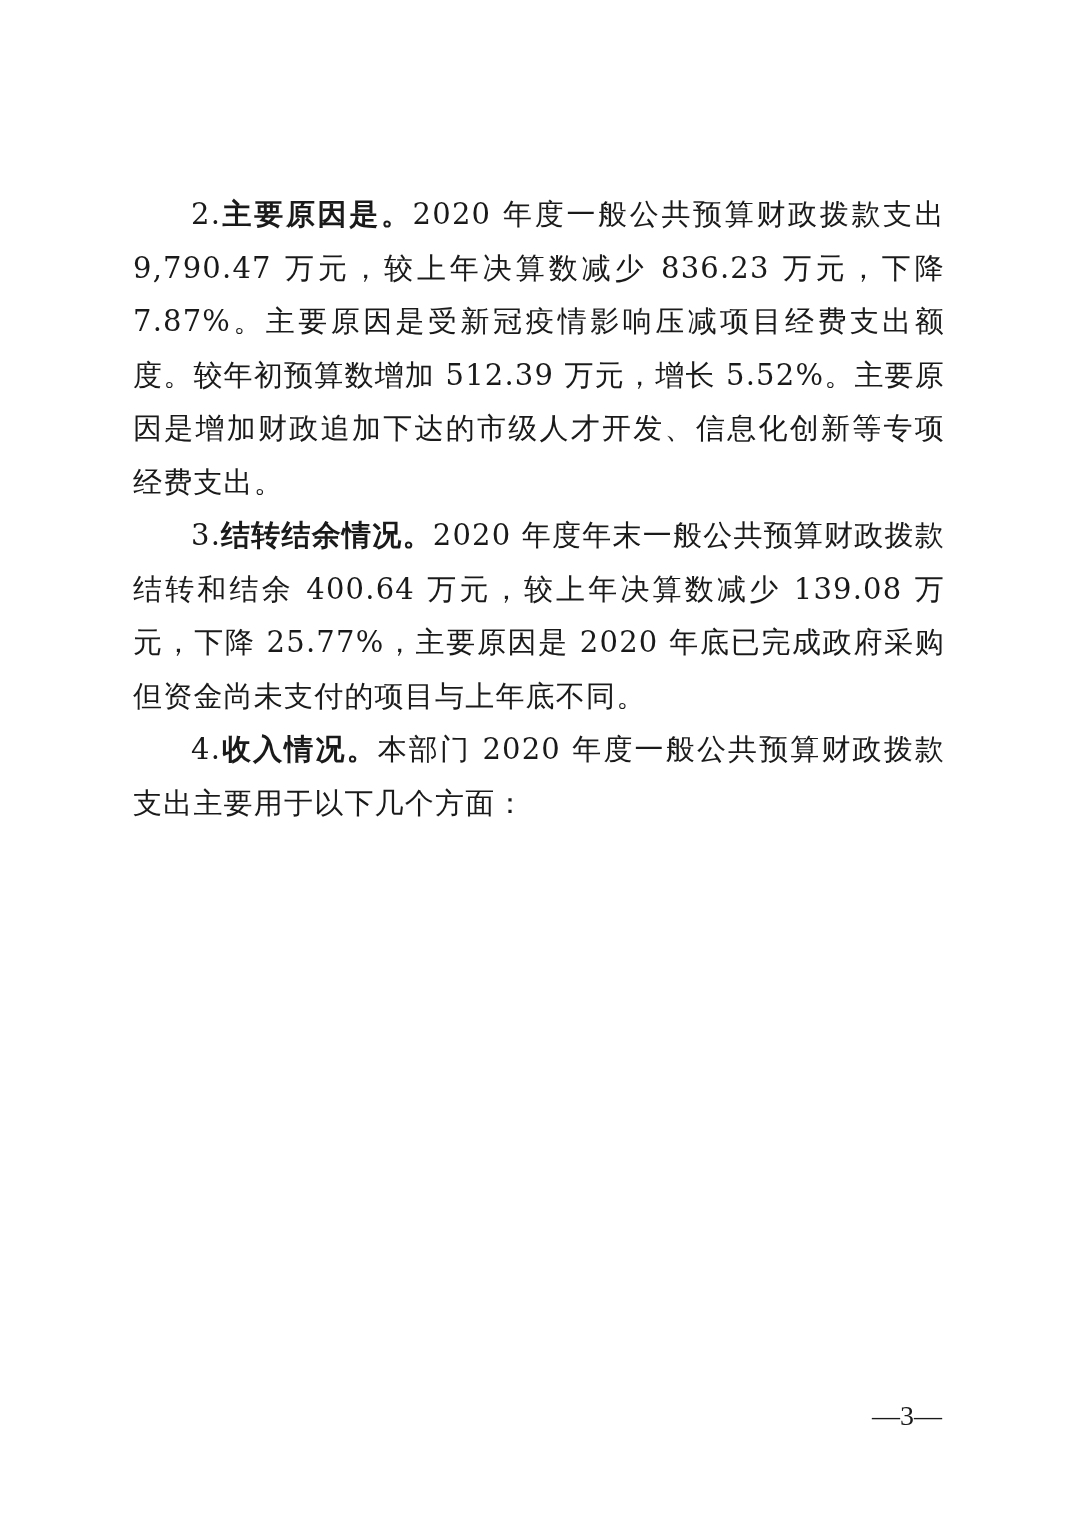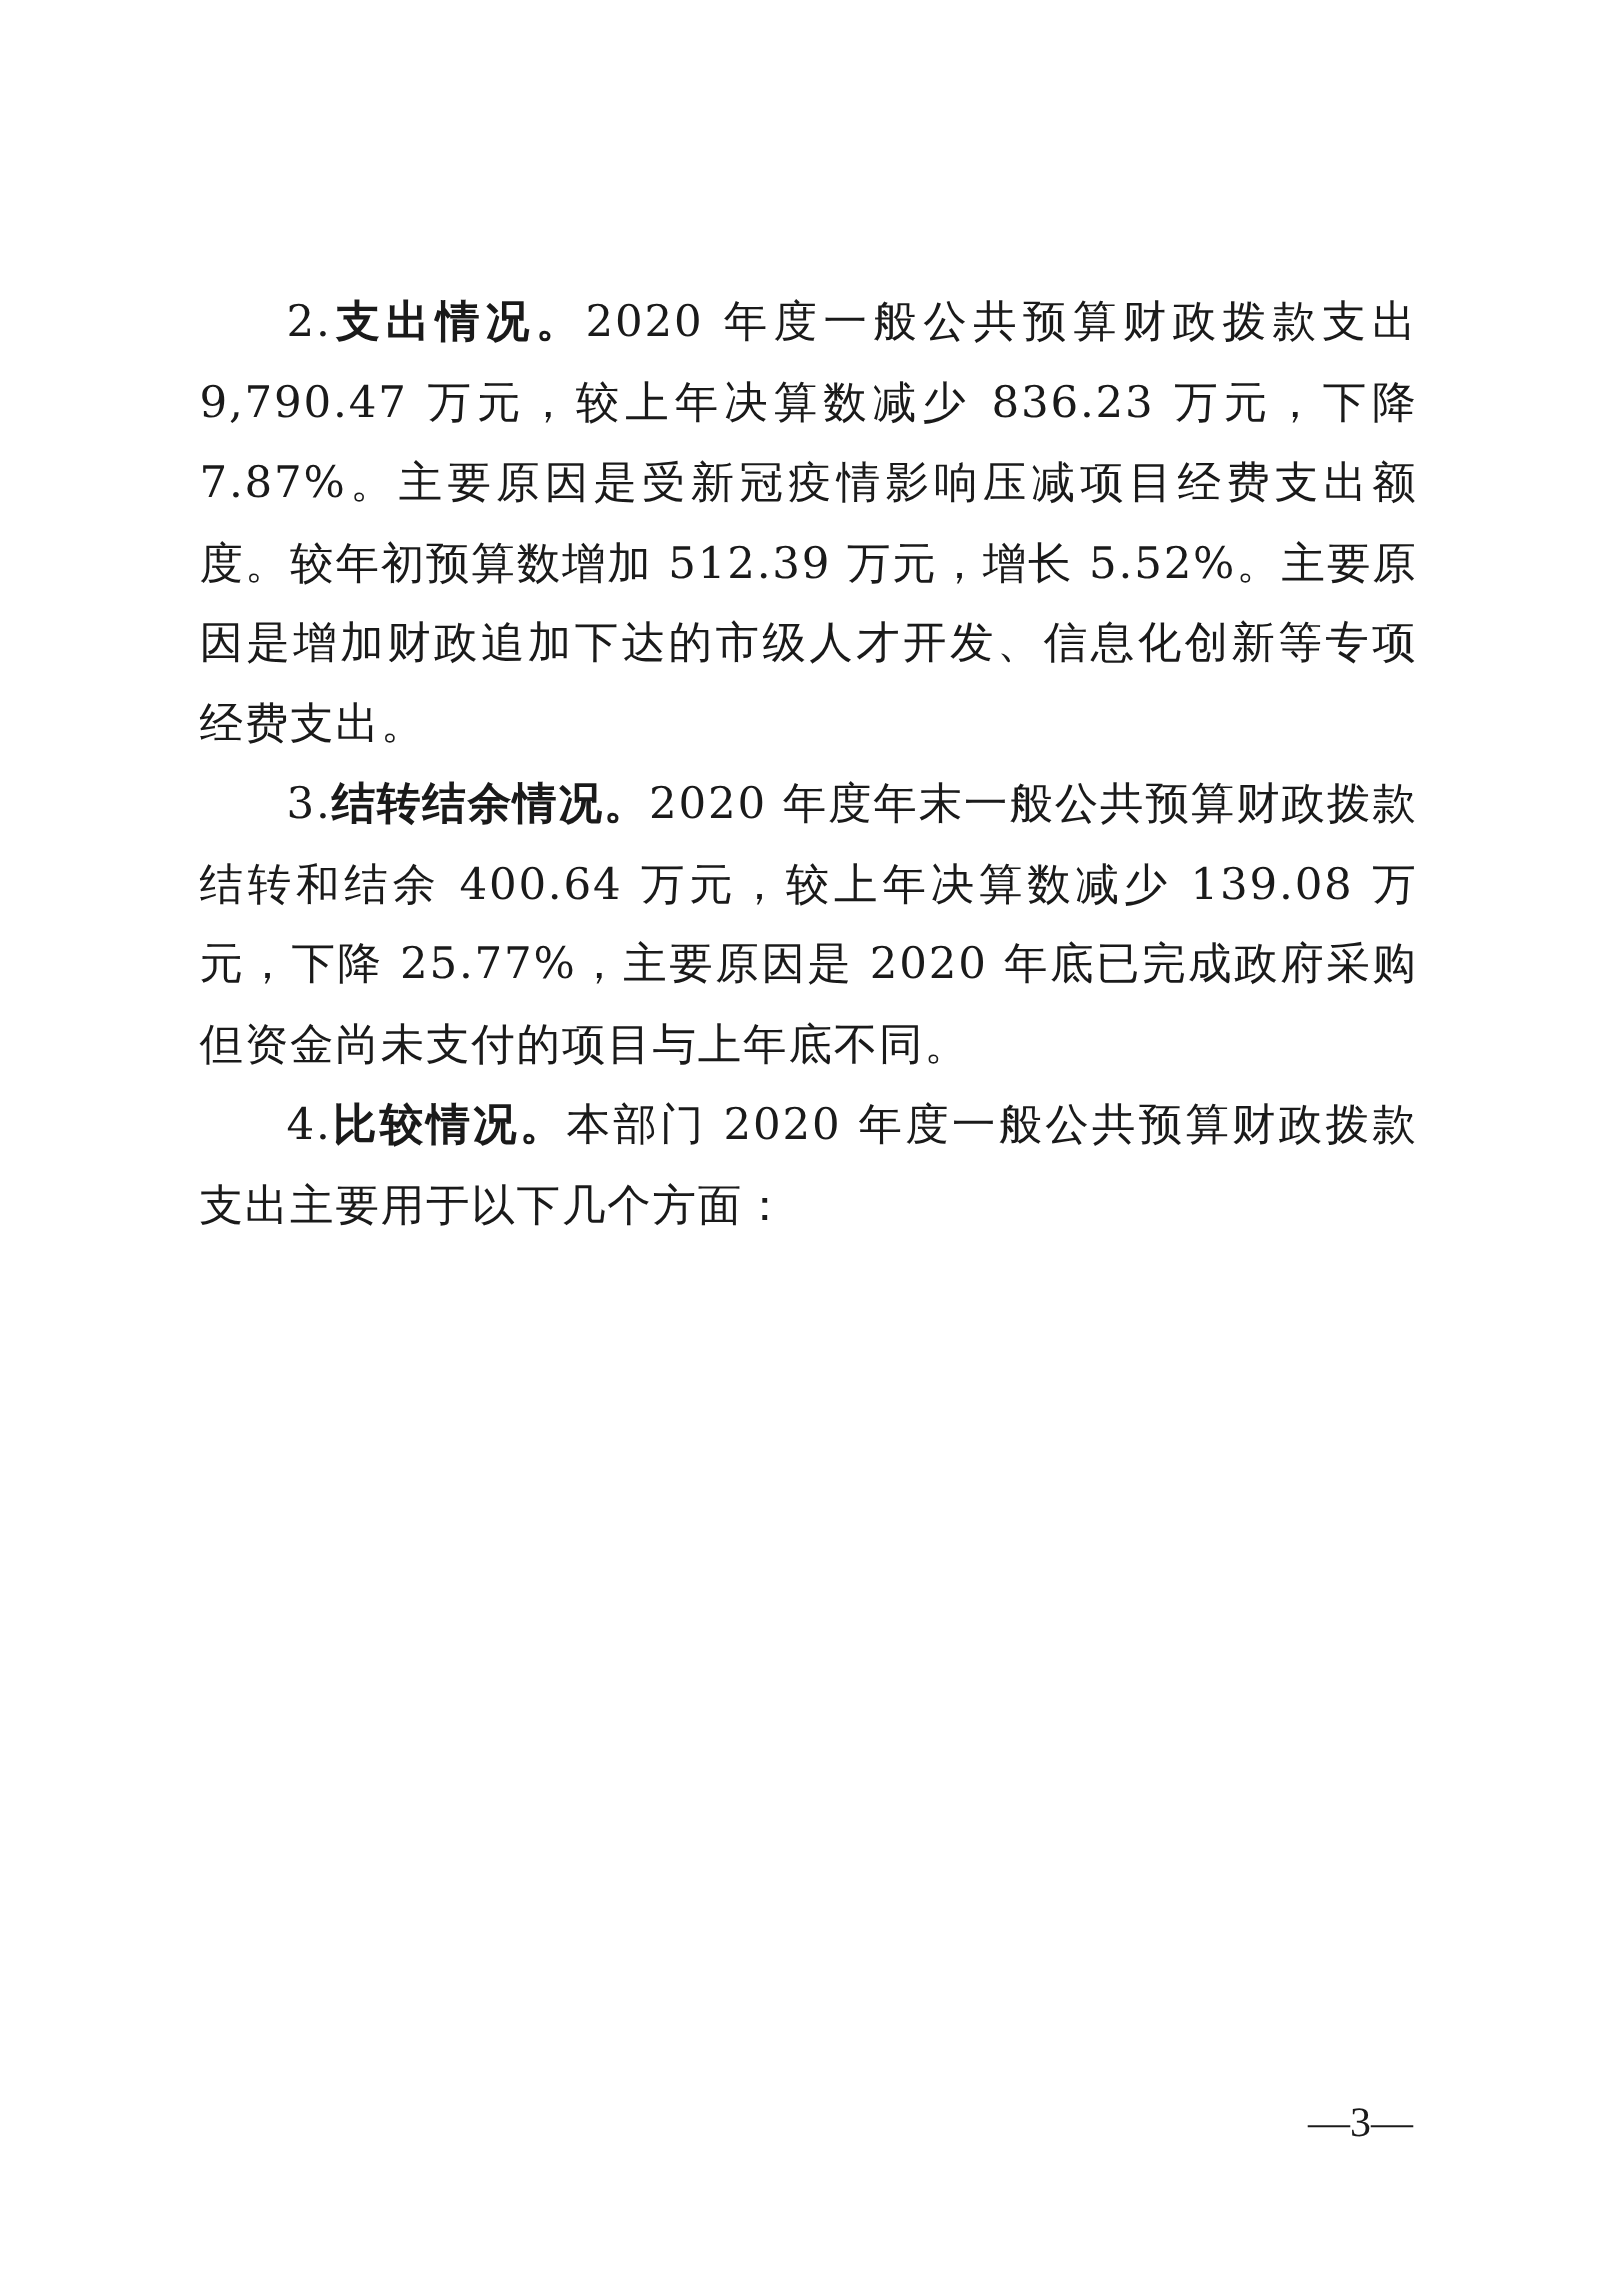--- a/index.html
+++ b/index.html
@@ -17,18 +17,18 @@
   .page-number {
     position: absolute; top: 1400px; left: 862px; width: 90px;
     font-family: "Liberation Serif", "DejaVu Serif", serif;
     font-size: 28px; color: #1a1a1a; text-align: center; white-space: nowrap;
   }
 </style>
 </head>
 <body>
 
 <div class="page">
-  <p class="para"><span class="num">2.</span><span class="head">支出情况。</span><span>2020 年度一般公共预算财政拨款支出 9,790.47 万元，较上年决算数减少 836.23 万元，下降 7.87%。主要原因是受新冠疫情影响压减项目经费支出额度。较年初预算数增加 512.39 万元，增长 5.52%。主要原因是增加财政追加下达的市级人才开发、信息化创新等专项经费支出。</span></p>
+  <p class="para"><span class="num">2.</span><span class="head">主要原因是。</span><span>2020 年度一般公共预算财政拨款支出 9,790.47 万元，较上年决算数减少 836.23 万元，下降 7.87%。主要原因是受新冠疫情影响压减项目经费支出额度。较年初预算数增加 512.39 万元，增长 5.52%。主要原因是增加财政追加下达的市级人才开发、信息化创新等专项经费支出。</span></p>
   <p class="para"><span class="num">3.</span><span class="head">结转结余情况。</span><span>2020 年度年末一般公共预算财政拨款结转和结余 400.64 万元，较上年决算数减少 139.08 万元，下降 25.77%，主要原因是 2020 年底已完成政府采购但资金尚未支付的项目与上年底不同。</span></p>
-  <p class="para"><span class="num">4.</span><span class="head">比较情况。</span><span>本部门 2020 年度一般公共预算财政拨款支出主要用于以下几个方面：</span></p>
+  <p class="para"><span class="num">4.</span><span class="head">收入情况。</span><span>本部门 2020 年度一般公共预算财政拨款支出主要用于以下几个方面：</span></p>
 </div>
 
 <div class="page-number">—3—</div>
 
 </body></html>

